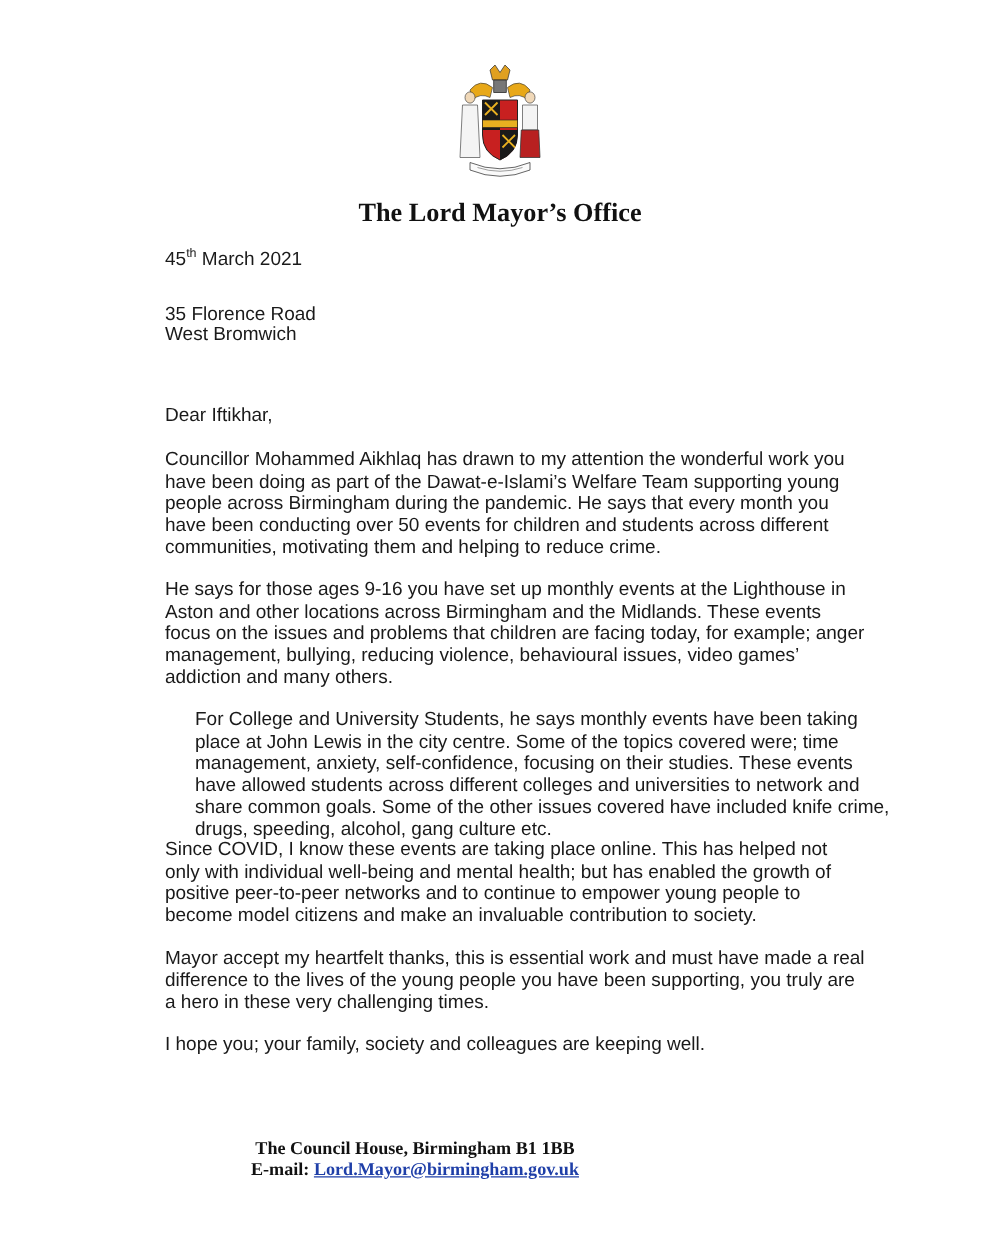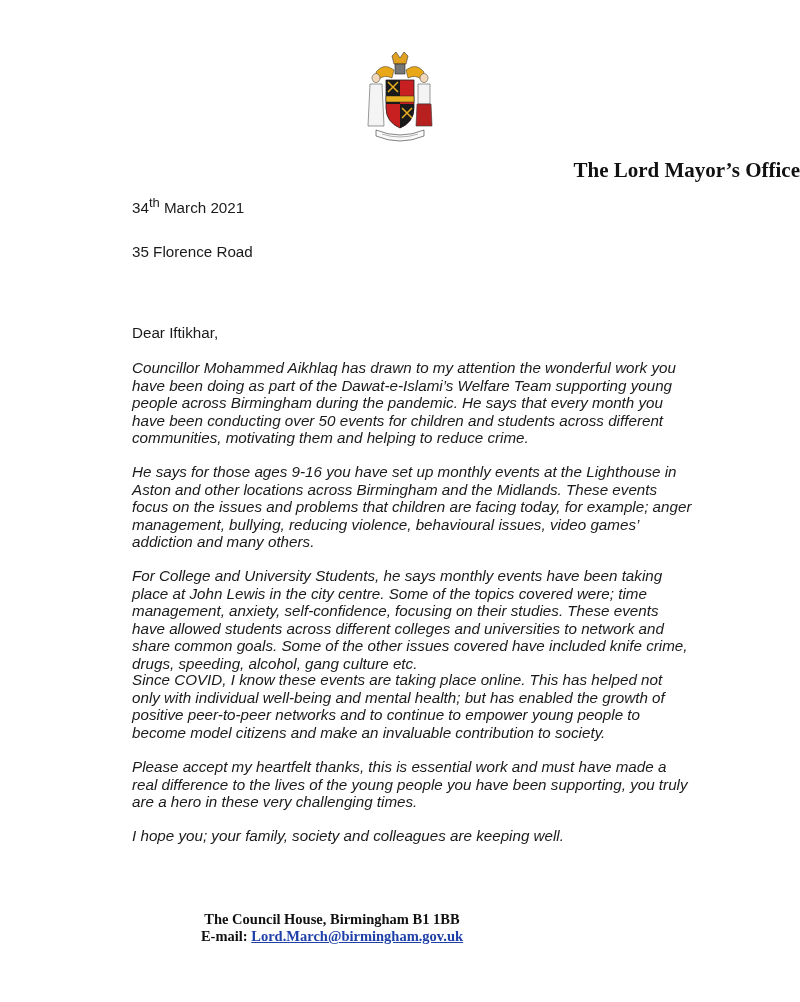--- a/index.html
+++ b/index.html
@@ -1,33 +1,33 @@
 <!DOCTYPE html>
 <html><head>
 <meta charset="utf-8">
 <style>
   html, body { margin:0; padding:0; background:#ffffff; }
   body { width:800px; height:1002px; position:relative; overflow:hidden; color:#111; }
   .crest { position:absolute; left:362px; top:52px; width:76px; height:92px; }
-  .title { position:absolute; left:0; width:800px; top:158px; text-align:right;
+  .title { position:absolute; left:0; width:800px; top:158px; text-align:center;
            font-family:"Liberation Serif", serif; font-weight:bold; font-size:21px; color:#111; }
   .body-text { position:absolute; left:132px; width:560px;
                font-family:"Liberation Sans", sans-serif; font-size:15.2px; line-height:17.5px; color:#1a1a1a; }
   .date { top:199px; }
   .address { top:244px; }
   .address div { line-height:16px; }
   .salutation { top:324px; }
-  .para { margin:0;font-style:italic; }
+  .para { margin:0; }
   .p1 { top:359px; }
   .p2 { top:463px; }
-  .p3 { top:567px; }
+  .p3 { top:567px;margin-left:24px; }
   .p4 { top:671px; }
   .p5 { top:758px; }
   .p6 { top:827px; }
-  sup { font-size:13px; line-height:0; vertical-align:super; }
+  sup { font-size:10px; line-height:0; vertical-align:super; }
   .footer { position:absolute; left:0; width:664px; top:911px; text-align:center;
             font-family:"Liberation Serif", serif; font-weight:bold; font-size:14.5px; line-height:17px; color:#111; }
   .footer a { color:#1f3fa8; text-decoration:underline; }
 </style>
 </head>
 <body>
 
 <svg class="crest" viewBox="0 0 76 92">
 
   <path d="M30 4 L34 0 L38 6 L42 0 L46 4 L44 12 L32 12 Z" fill="#e0a020" stroke="#333" stroke-width="0.6"></path>
@@ -49,31 +49,32 @@
   <path d="M24 44 L52 44 L52 50 L24 50 Z" fill="#e8b020" stroke="#222" stroke-width="0.5"></path>
   <path d="M26 30 L36 40 M36 30 L26 40" stroke="#e8b020" stroke-width="1.5"></path>
   <path d="M40 56 L50 66 M50 56 L40 66" stroke="#e8b020" stroke-width="1.5"></path>
 
   <path d="M14 78 Q38 88 62 78 L62 84 Q38 94 14 84 Z" fill="#fafafa" stroke="#333" stroke-width="0.6"></path>
   <path d="M20 82 Q38 88 56 82" stroke="#666" stroke-width="0.5" fill="none"></path>
 </svg>
 
 <div class="title">The Lord Mayor’s Office</div>
 
-<div class="body-text date"><span>34</span><sup>th</sup><span> March 2021</span></div>
+<div class="body-text date"><span>45</span><sup>th</sup><span> March 2021</span></div>
 
 <div class="body-text address">
   <div>35 Florence Road</div>
+  <div>West Bromwich</div>
 </div>
 
 <div class="body-text salutation">Dear Iftikhar,</div>
 
 <p class="body-text para p1">Councillor Mohammed Aikhlaq has drawn to my attention the wonderful work you have been doing as part of the Dawat-e-Islami’s Welfare Team supporting young people across Birmingham during the pandemic. He says that every month you have been conducting over 50 events for children and students across different communities, motivating them and helping to reduce crime.</p>
 <p class="body-text para p2">He says for those ages 9-16 you have set up monthly events at the Lighthouse in Aston and other locations across Birmingham and the Midlands. These events focus on the issues and problems that children are facing today, for example; anger management, bullying, reducing violence, behavioural issues, video games’ addiction and many others.</p>
 <p class="body-text para p3">For College and University Students, he says monthly events have been taking place at John Lewis in the city centre. Some of the topics covered were; time management, anxiety, self-confidence, focusing on their studies. These events have allowed students across different colleges and universities to network and share common goals. Some of the other issues covered have included knife crime, drugs, speeding, alcohol, gang culture etc.</p>
 <p class="body-text para p4">Since COVID, I know these events are taking place online. This has helped not only with individual well-being and mental health; but has enabled the growth of positive peer-to-peer networks and to continue to empower young people to become model citizens and make an invaluable contribution to society.</p>
-<p class="body-text para p5">Please accept my heartfelt thanks, this is essential work and must have made a real difference to the lives of the young people you have been supporting, you truly are a hero in these very challenging times.</p>
+<p class="body-text para p5">Mayor accept my heartfelt thanks, this is essential work and must have made a real difference to the lives of the young people you have been supporting, you truly are a hero in these very challenging times.</p>
 <p class="body-text para p6">I hope you; your family, society and colleagues are keeping well.</p>
 
 <div class="footer">
   <div>The Council House, Birmingham B1 1BB</div>
-  <div><span>E-mail: </span><a>Lord.March@birmingham.gov.uk</a></div>
+  <div><span>E-mail: </span><a>Lord.Mayor@birmingham.gov.uk</a></div>
 </div>
 
 </body></html>

